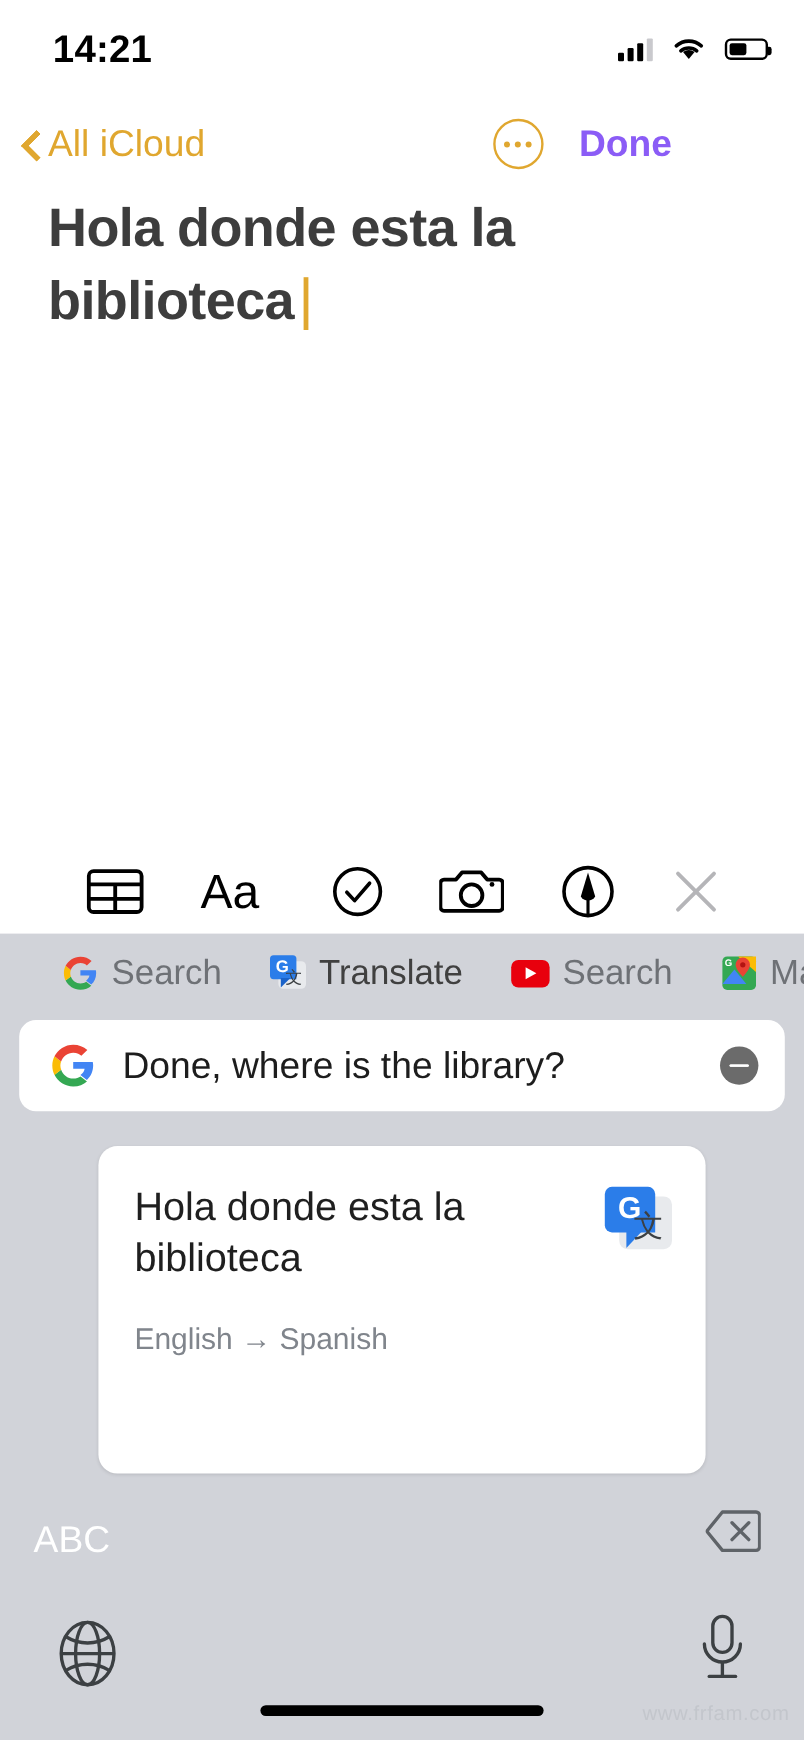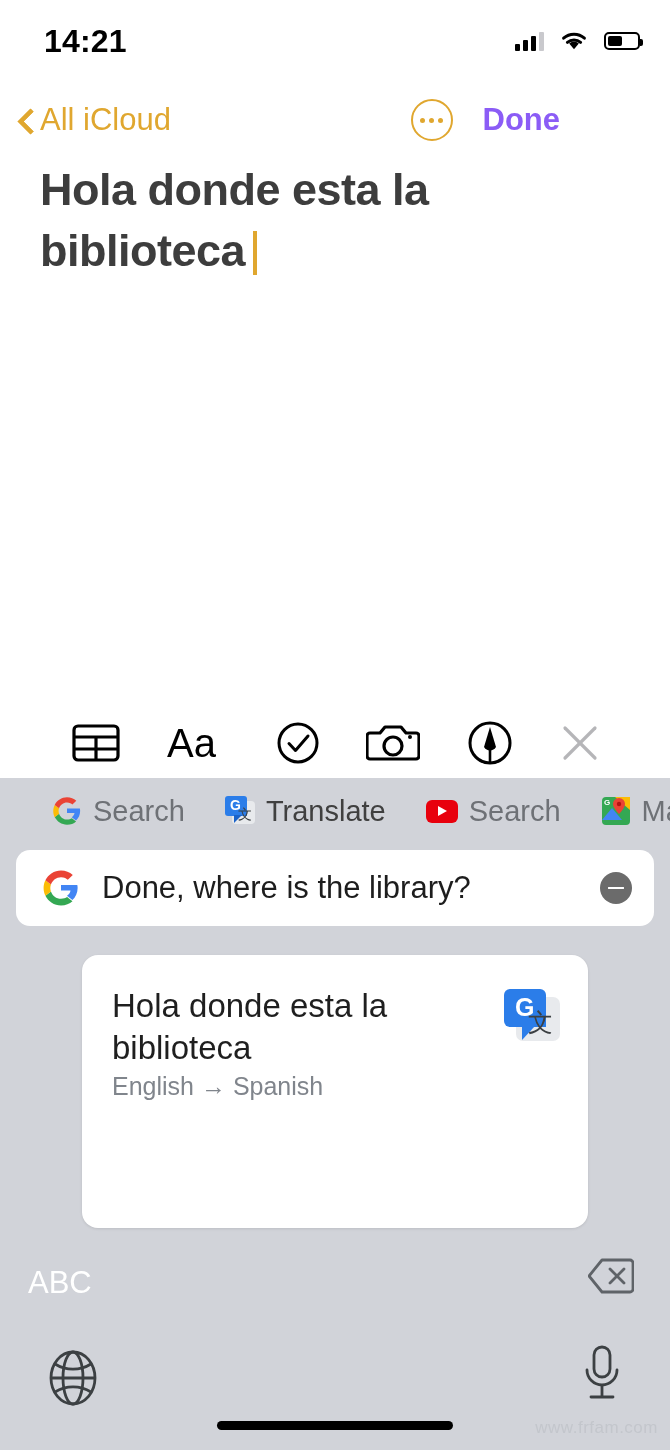--- a/index.html
+++ b/index.html
@@ -105,21 +105,21 @@
   .clear-wrap{ position:relative; width:32px; height:32px; display:flex; align-items:center; justify-content:center;}
 
   
   .card {
     position:absolute; left:82px; top:177px; width:506px; height:273px;
     background:#fff; border-radius:16px; padding:30px 28px 0 30px;
     box-shadow:0 1px 3px rgba(0,0,0,0.10);
   }
   .card-row { display:flex; justify-content:space-between; align-items:flex-start; }
   .card-trans { font-size:33px; color:#1f1f1f; line-height:1.26; max-width:330px; }
-  .card-lang { margin-top:4px; font-size:25px; color:#80858c; }
+  .card-lang { margin-top:34px; font-size:25px; color:#80858c; }
   .gt-icon { width:56px; height:56px; position:relative; flex:0 0 auto; margin-top:4px; }
   .gt-gray {
     position:absolute; right:0; top:8px; width:44px; height:44px;
     background:#e8eaed; border-radius:7px;
   }
   .gt-blue {
     position:absolute; left:0; top:0; width:42px; height:38px;
     background:#2b7de9; border-radius:6px 6px 0 6px;
   }
   .gt-blue::after{

